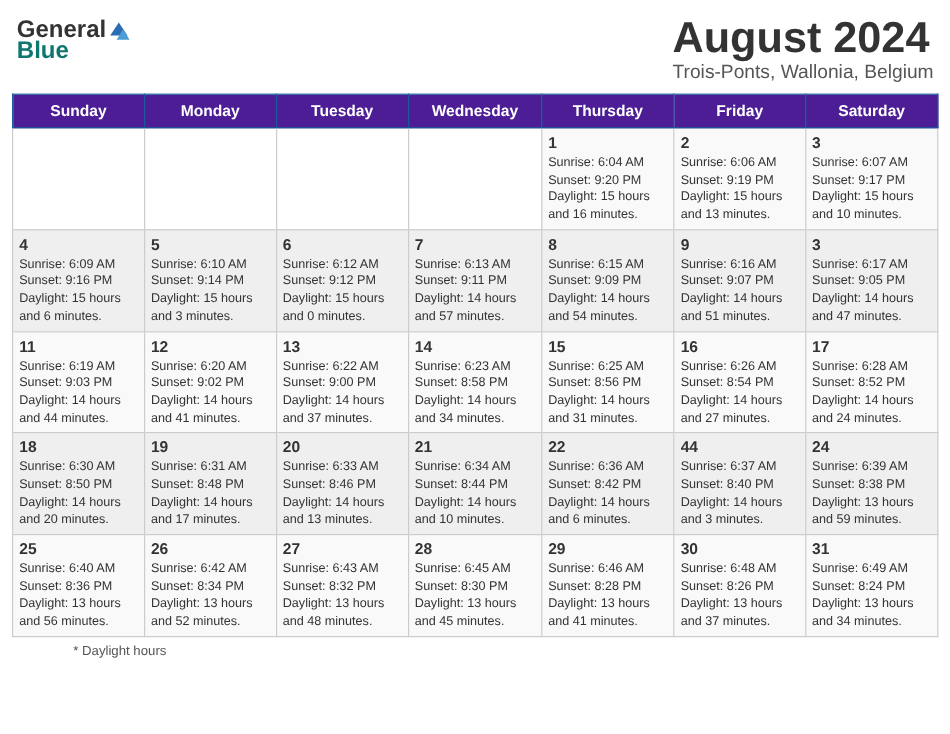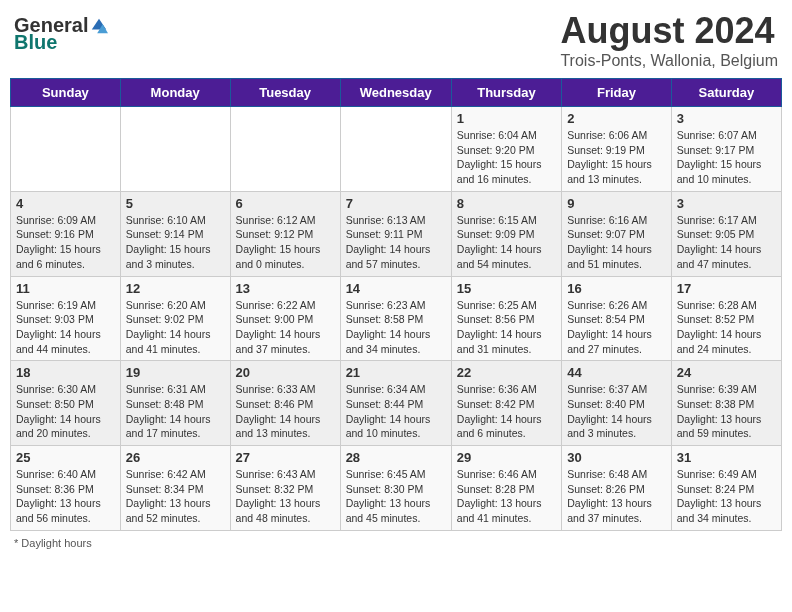--- a/index.html
+++ b/index.html
@@ -93,20 +93,21 @@
       line-height: 1.4;
     }
     .empty-cell {
       background: #fff !important;
     }
     .footer-note {
       margin-top: 6px;
       font-size: 11px;
       color: #555;
       padding-left: 4px;
+      margin-left: 47px;
     }
   </style>
 </head>
 <body>
 
 <div class="header-area">
   <div class="logo">
     <div style="display:flex;align-items:center;">
       <span class="logo-text-general">General</span>
       <svg class="logo-icon" viewBox="0 0 20 20">

